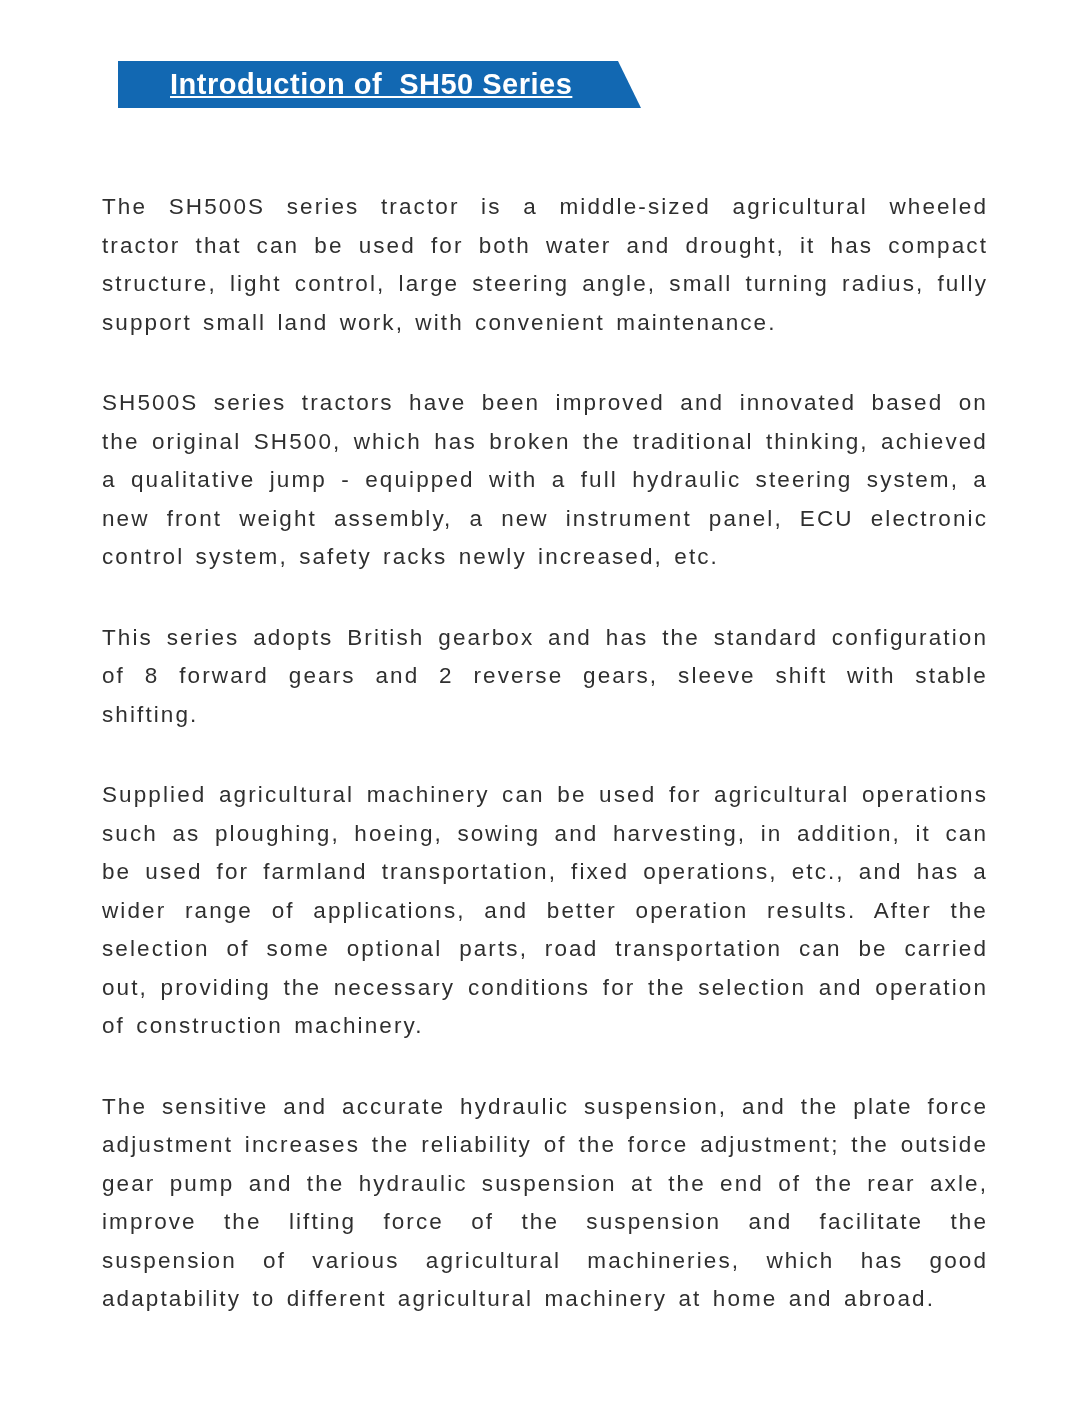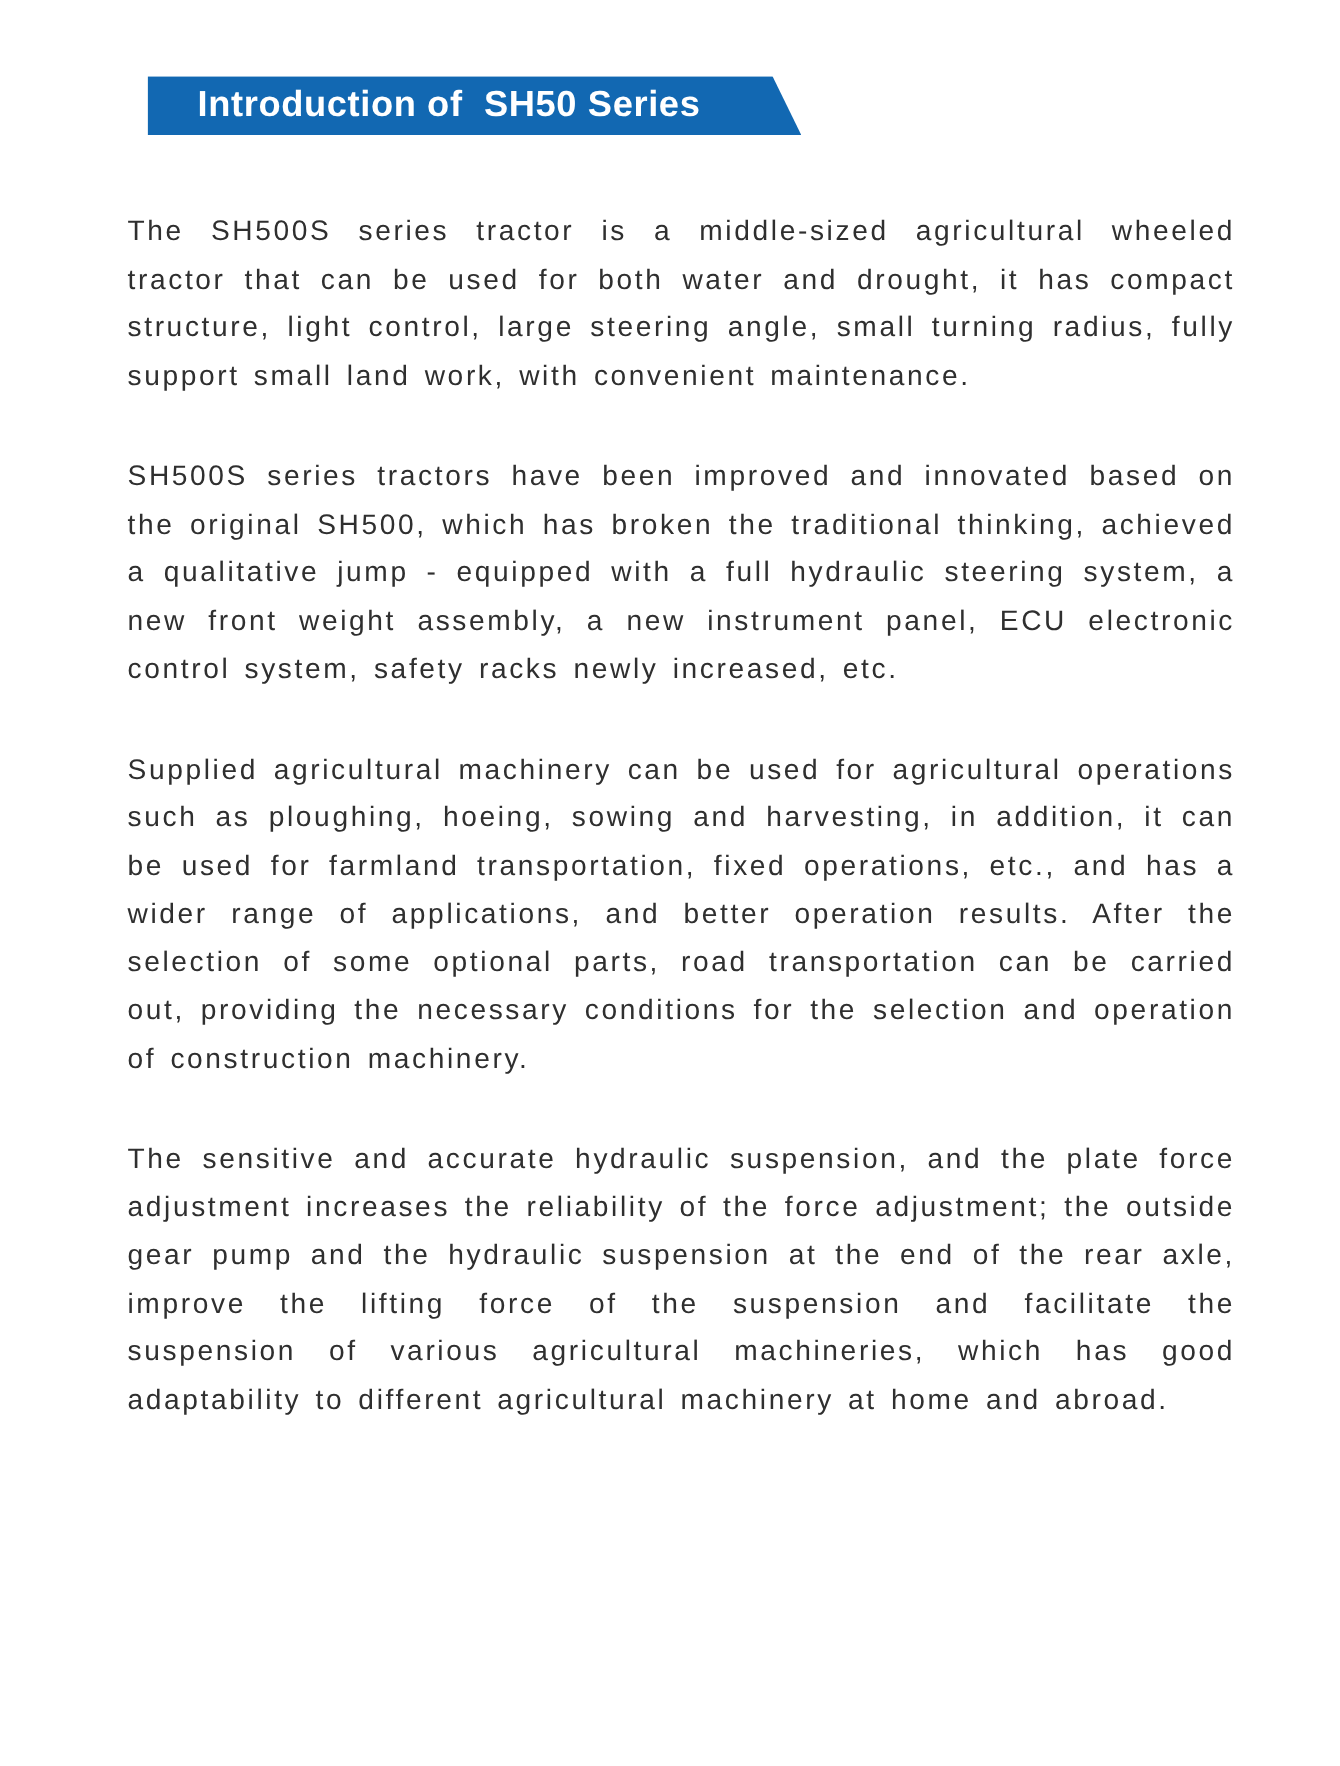--- a/index.html
+++ b/index.html
@@ -28,28 +28,29 @@
     background: #1268b2; 
     clip-path: polygon(0 0, calc(100% - 23px) 0, 100% 100%, 0 100%);
     display: flex;
     align-items: center;
   }
   .banner-title {
     color: #ffffff;
     font-size: 29px;
     font-weight: 700;
     letter-spacing: 0.5px;
-    padding-left: 40px;
+    padding-left: 52px;
     white-space: pre;      
     line-height: 47px;
+    text-decoration: underline;
   }
   .content {
     position: absolute;
     left: 102px;
-    top: 166px;
+    top: 188px;
     width: 886px;
   }
   .para {
     margin: 0 0 42px 0;
     font-size: 22.5px;
     line-height: 38.5px;
     letter-spacing: 2.1px;
     word-spacing: 3px;
     color: #2f2f2f;
     text-align: justify;
@@ -64,17 +65,18 @@
 
 <div class="page">
 
   <div class="banner" data-bind-style="backgroundColor:banner.background_color" style="background-color: rgb(18, 104, 178);">
     <span class="banner-title" data-bind="banner.title" data-bind-style="color:banner.text_color" style="color: rgb(255, 255, 255);">Introduction of  SH50 Series</span>
   </div>
 
   <div class="content">
     <p class="para" data-bind="paragraphs.0" data-bind-style="color:body_text_color" style="color: rgb(47, 47, 47);">The SH500S series tractor is a middle-sized agricultural wheeled tractor that can be used for both water and drought, it has compact structure, light control, large steering angle, small turning radius, fully support small land work, with convenient maintenance.</p>
     <p class="para" data-bind="paragraphs.1" data-bind-style="color:body_text_color" style="color: rgb(47, 47, 47);">SH500S series tractors have been improved and innovated based on the original SH500, which has broken the traditional thinking, achieved a qualitative jump - equipped with a full hydraulic steering system, a new front weight assembly, a new instrument panel, ECU electronic control system, safety racks newly increased, etc.</p>
+    <p class="para" data-bind="paragraphs.2" data-bind-style="color:body_text_color" style="color: rgb(47, 47, 47);">This series adopts British gearbox and has the standard configuration of 8 forward gears and 2 reverse gears, sleeve shift with stable shifting.</p>
     <p class="para" data-bind="paragraphs.3" data-bind-style="color:body_text_color" style="color: rgb(47, 47, 47);">Supplied agricultural machinery can be used for agricultural operations such as ploughing, hoeing, sowing and harvesting, in addition, it can be used for farmland transportation, fixed operations, etc., and has a wider range of applications, and better operation results. After the selection of some optional parts, road transportation can be carried out, providing the necessary conditions for the selection and operation of construction machinery.</p>
     <p class="para" data-bind="paragraphs.4" data-bind-style="color:body_text_color" style="color: rgb(47, 47, 47);">The sensitive and accurate hydraulic suspension, and the plate force adjustment increases the reliability of the force adjustment; the outside gear pump and the hydraulic suspension at the end of the rear axle, improve the lifting force of the suspension and facilitate the suspension of various agricultural machineries, which has good adaptability to different agricultural machinery at home and abroad.</p>
   </div>
 
 </div>
 
 </body></html>

